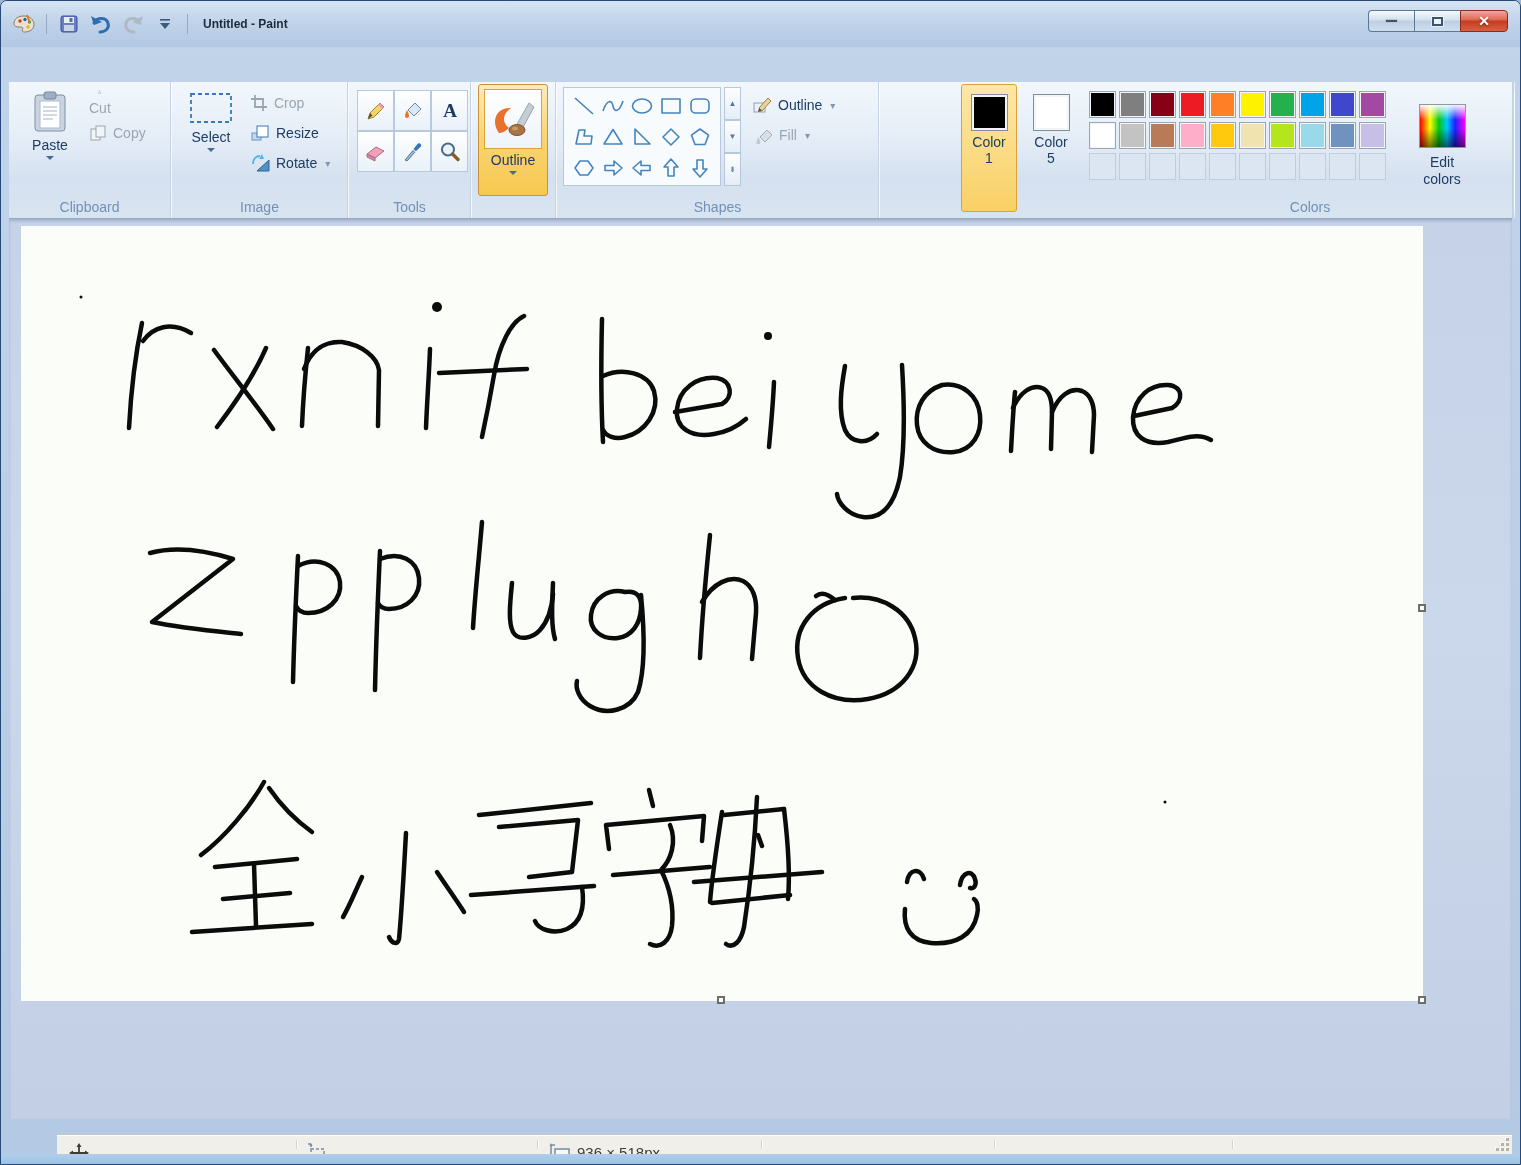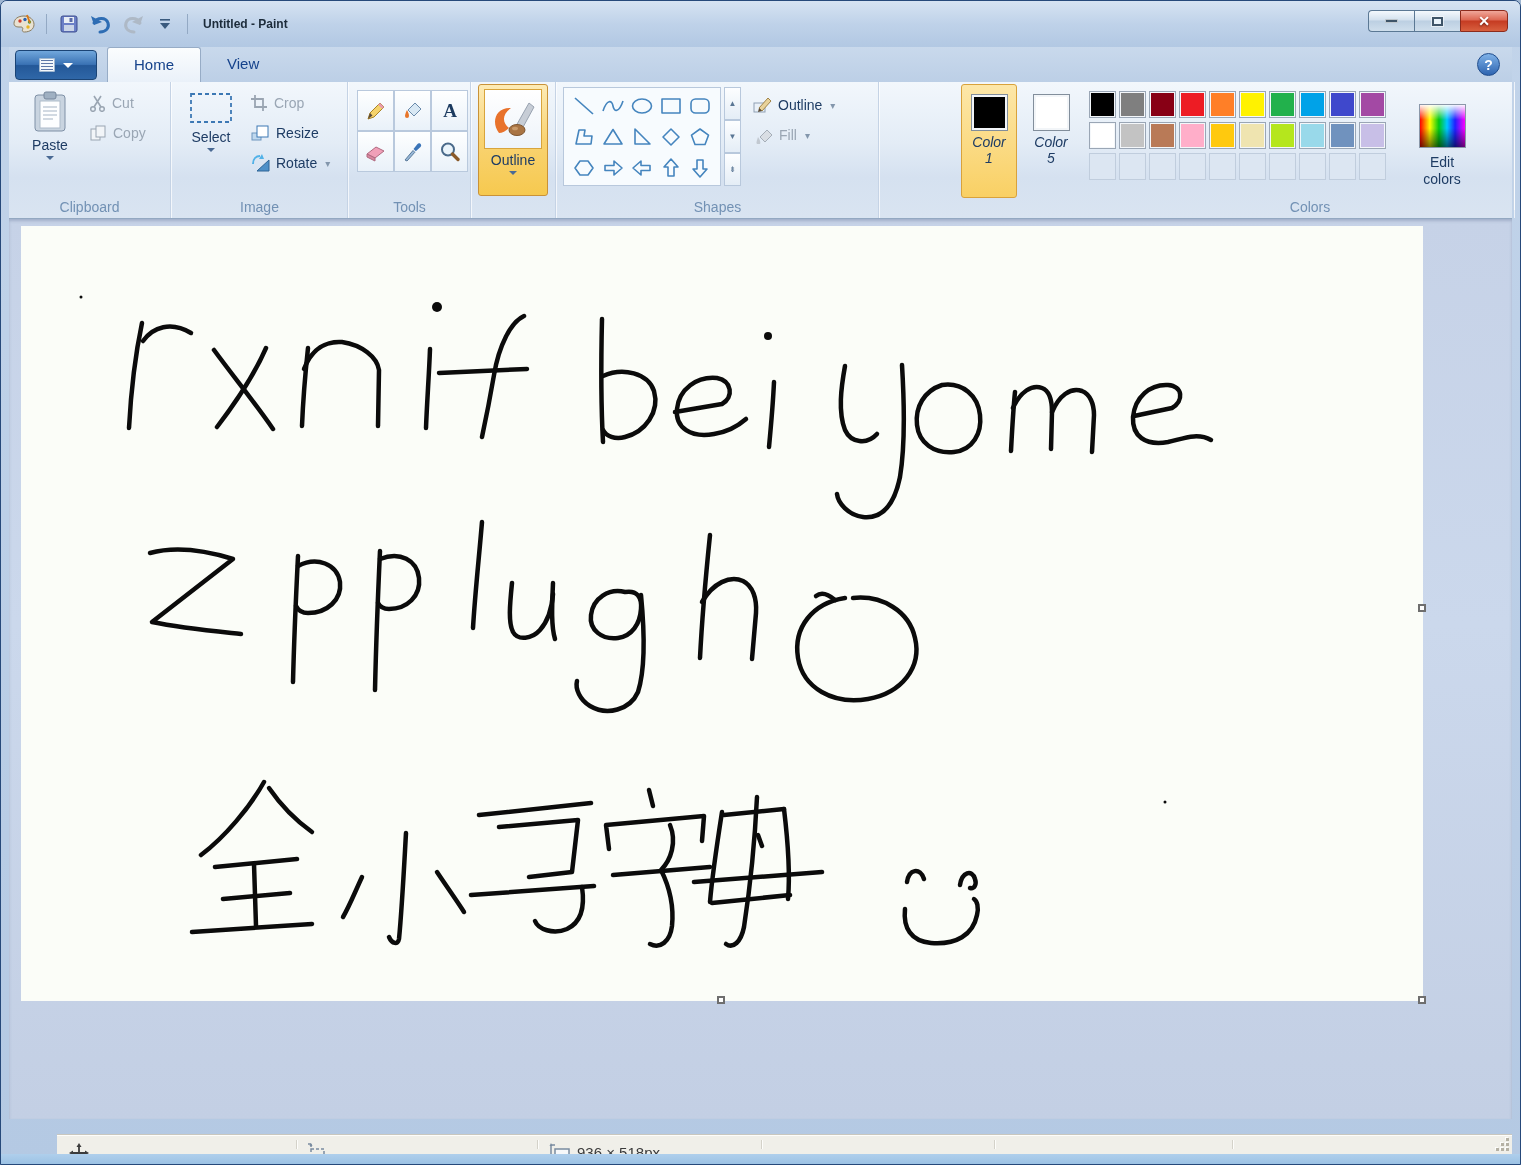--- a/index.html
+++ b/index.html
@@ -64,21 +64,21 @@
   .shapes-panel{position:absolute;left:6px;top:5px;width:158px;height:99px;background:#F7FBFE;
     border:1px solid #B8C8DC;display:grid;grid-template-columns:repeat(5,29px);grid-auto-rows:31px;
     justify-content:center;align-content:center;}
   .shape-cell{display:flex;align-items:center;justify-content:center;}
   .shapes-scroll{position:absolute;left:167px;top:5px;width:17px;height:99px;display:flex;flex-direction:column;}
   .sbtn{flex:1;border:1px solid #B8C8DC;background:linear-gradient(180deg,#FDFEFF,#E4EDF6);
     display:flex;align-items:center;justify-content:center;font-size:8px;color:#5A7694;}
   .size-btn{left:4px;top:2px;width:60px;height:112px;}
   .sizelines{display:flex;flex-direction:column;gap:6px;width:42px;margin-top:10px;}
   .sizelines i{display:block;background:#1B3A5F;border-radius:1px;}
-  .colorbig{width:56px;height:114px;top:2px;font-style:italic;}
+  .colorbig{width:56px;height:128px;top:2px;}
   .colorbig.selected{border:1px solid #D9A23B;background:linear-gradient(180deg,#FDE7A9,#F9D064);}
   .swatch-big{width:37px;height:37px;border:1px solid #828E9B;box-shadow:inset 0 0 0 2px #F2F5F8;margin-top:5px;}
   .palette{position:absolute;left:140px;top:9px;display:grid;grid-template-columns:repeat(10,30px);grid-auto-rows:31px;}
   .pal-cell{width:27px;height:27px;border:1px solid #9AA6B5;box-shadow:inset 0 0 0 1px #F4F7FA;}
   .pal-cell.empty{border:1px solid #C0CDDD;box-shadow:none;background:#DCE6F2;}
   .editcolors{position:absolute;left:452px;top:4px;width:82px;height:106px;display:flex;flex-direction:column;align-items:center;margin-top:18px;}
   .rainbow{width:47px;height:44px;border:1px solid #8A97A8;
     background:linear-gradient(180deg,rgba(255,255,255,.95),rgba(255,255,255,0) 35%,rgba(0,0,0,0) 55%,rgba(0,0,0,.55)),
     linear-gradient(90deg,#FF0000,#FFFF00 22%,#00C814 42%,#00C8FF 60%,#2020FF 78%,#FF00FF);}
   .editcolors .lbl{font-size:14px;color:#1E3C64;text-align:center;margin-top:6px;line-height:17px;width:54px;}
@@ -156,51 +156,35 @@
         </div>
       <div class="win-btn">
           <span class="glyph-restore"></span>
         </div>
       <div class="win-btn close">
           <span class="glyph-close">✕</span>
         </div>
     </div>
   </div>
 
-  <div class="tabrow">
-    <div class="appmenu">
-      <span class="appmenu-doc">
-          <i></i>
-          <i></i>
-          <i></i>
-          <i></i>
-        </span>
-      <span class="tri-down"></span>
-    </div>
-    <div class="tabs">
-      <div class="tab active">Home</div>
-      <div class="tab">View</div>
-    </div>
-    <div class="help-btn">?</div>
-  </div>
 
   <div class="ribbon">
 
     <div class="grp" style="left:0;width:162px;">
       <div class="bigbtn" style="left:10px;top:3px;width:62px;height:108px;">
         <svg width="36" height="44" viewBox="0 0 36 44">
             <rect x="3" y="5" width="30" height="36" rx="3" fill="#C9D4E0" stroke="#7E90A6"></rect>
             <rect x="8" y="11" width="20" height="27" fill="#FDFEFF" stroke="#AEBBCA"></rect>
             <rect x="12" y="2" width="12" height="7" rx="2" fill="#9FB0C2" stroke="#76879C"></rect>
             <path d="M11,17 H25 M11,21 H25 M11,25 H25 M11,29 H21" stroke="#C2CDD9" stroke-width="1.5"></path>
           </svg>
         <span class="lbl">Paste</span>
         <span class="arrow"></span>
       </div>
-      <div class="rowbtn disabled" style="left:80px;top:8px;">
+      <div class="rowbtn disabled" style="left:80px;top:8px;flex-direction:column;">
         <svg width="17" height="17" viewBox="0 0 17 17">
             <path d="M5,1 L12,12 M12,1 L5,12" stroke="#9AA5B2" stroke-width="1.6"></path>
             <circle cx="4" cy="14" r="2.3" fill="none" stroke="#9AA5B2" stroke-width="1.5"></circle>
             <circle cx="13" cy="14" r="2.3" fill="none" stroke="#9AA5B2" stroke-width="1.5"></circle>
           </svg>
         <span>Cut</span>
       </div>
       <div class="rowbtn disabled" style="left:80px;top:38px;">
         <svg width="18" height="18" viewBox="0 0 18 18">
             <rect x="2" y="5" width="9" height="11" fill="#F2F5F8" stroke="#9AA5B2"></rect>

